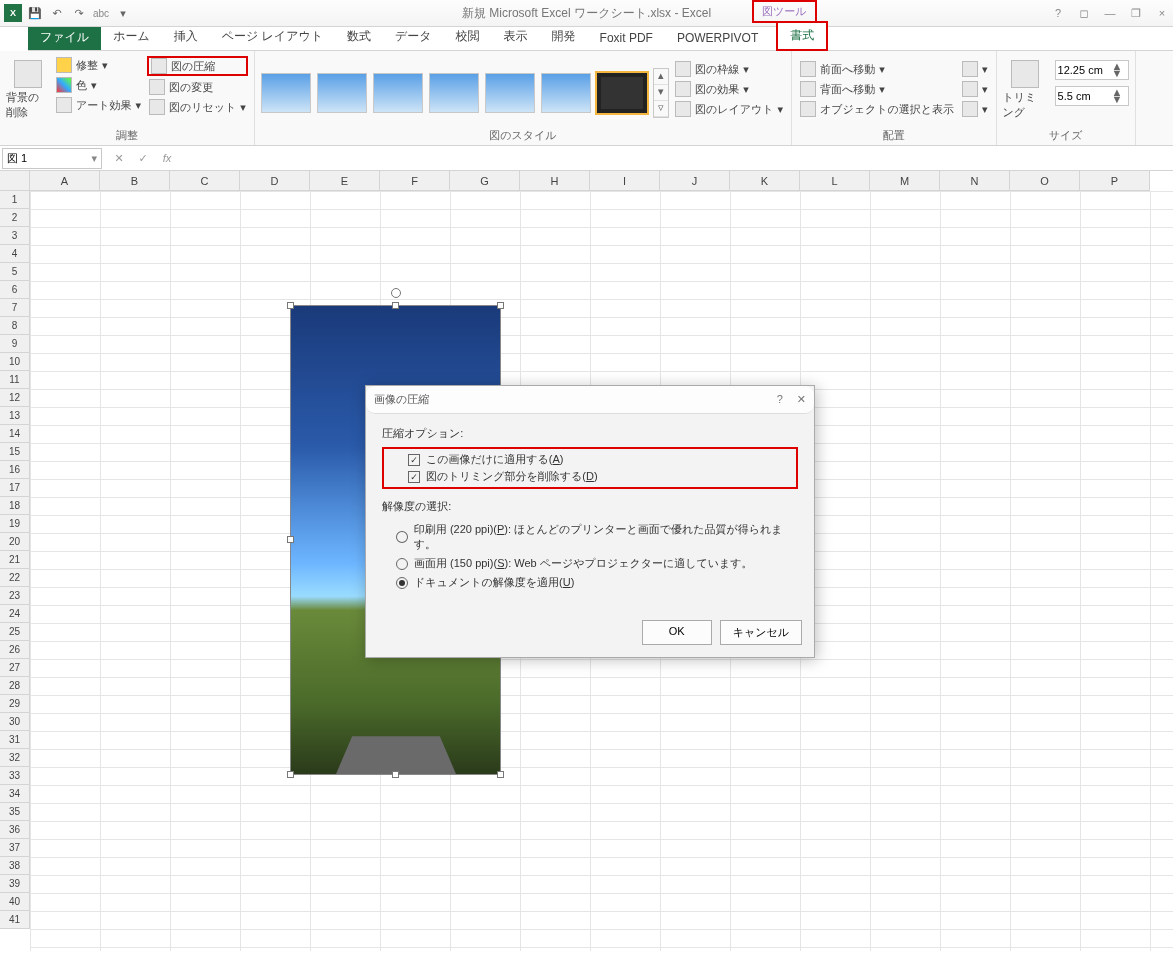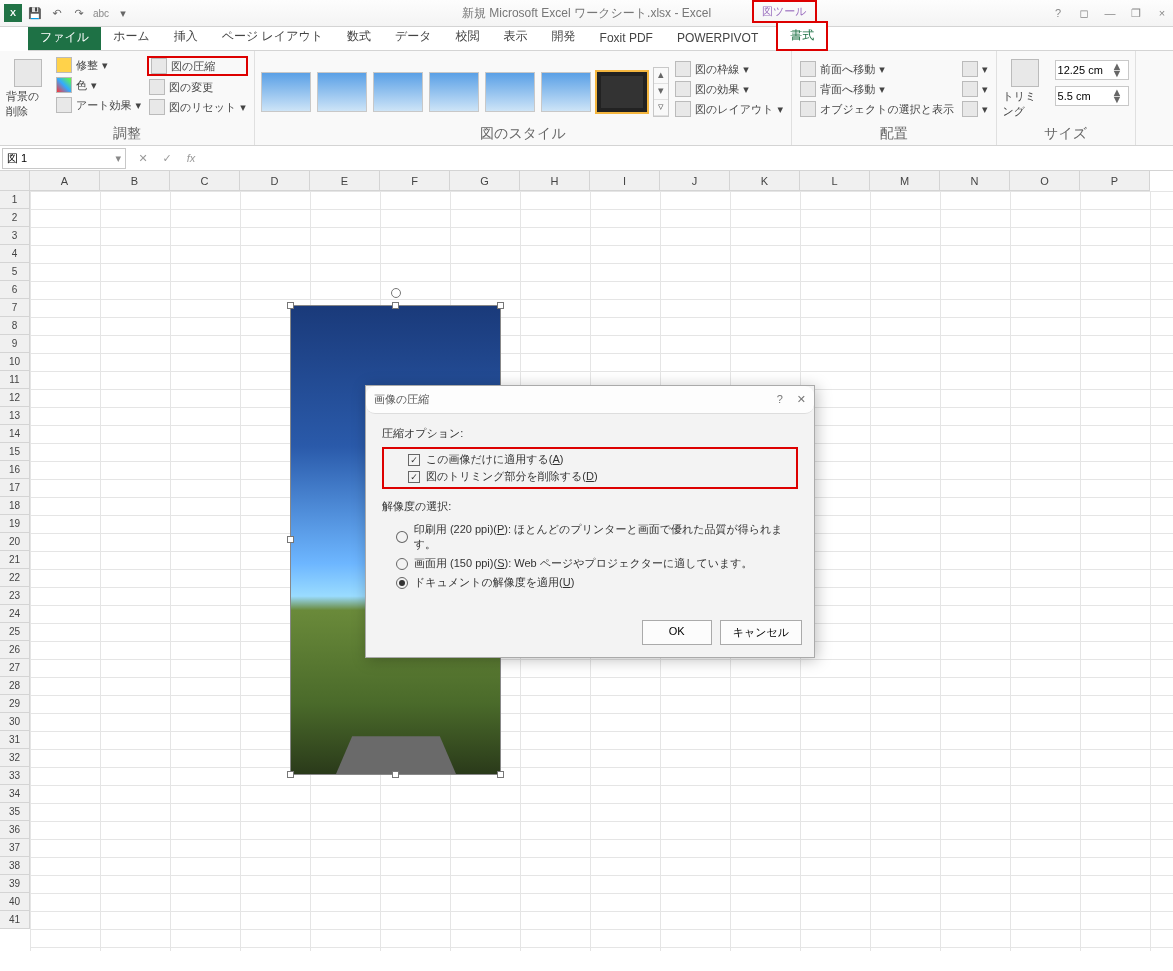--- a/index.html
+++ b/index.html
@@ -19,21 +19,21 @@
 .tabs { height:24px; background:#fff; display:flex; align-items:flex-end; border-bottom:1px solid #d4d4d4;margin-left:28px; }
 .tab { padding:4px 12px 5px; color:#444; cursor:default; font-size:12px; }
 .tab.file { background:#1e7145; color:#fff; padding:4px 12px; }
 .tab.active { border:1px solid #d4d4d4; border-bottom:1px solid #fff; color:#1e7145; position:relative; top:1px; background:#fff; }
 .tab.format-box { border:2px solid #d00; }
 
 
 .ribbon { height:95px; background:#f9f9f9; border-bottom:1px solid #d4d4d4; display:flex; }
 .rgroup { border-right:1px solid #e0e0e0; padding:3px 6px 0; display:flex; flex-direction:column; justify-content:space-between; }
 .rgroup-body { display:flex; gap:4px; flex:1; }
-.rgroup-label { text-align:center; font-size:14px; color:#666; padding:2px 0; }
+.rgroup-label { text-align:center; font-size:11px; color:#666; padding:2px 0; }
 .bigbtn { display:flex; flex-direction:column; align-items:center; justify-content:center; width:44px; gap:2px; color:#444; }
 .bigbtn .ic { width:28px; height:28px; background:#e8e8e8; border:1px solid #bbb; }
 .smalllist { display:flex; flex-direction:column; gap:2px; justify-content:flex-start; padding-top:2px; }
 .smallbtn { display:flex; align-items:center; gap:4px; color:#444; white-space:nowrap; padding:1px 2px; }
 .smallbtn .sic { width:16px; height:16px; background:#e8e8e8; border:1px solid #bbb; display:inline-block; }
 .compress-hl { border:2px solid #d00; padding:0 2px; }
 
 
 .gallery { display:flex; align-items:center; gap:6px; padding-top:6px; }
 .thumb { width:50px; height:40px; border:1px solid #c8c8c8; background:linear-gradient(#5aa0e6,#cde4f7); position:relative; }
@@ -41,21 +41,21 @@
 .thumb.dark { background:#333; border:4px solid #222; }
 .galctl { width:16px; display:flex; flex-direction:column; border:1px solid #c8c8c8; }
 .galctl span { height:16px; text-align:center; color:#666; border-bottom:1px solid #e0e0e0; }
 
 .sizebox { display:flex; align-items:center; border:1px solid #c8c8c8; background:#fff; padding:0 2px; width:74px; height:20px; }
 .sizebox input { border:none; width:54px; font-size:11px; outline:none; }
 .spin { display:flex; flex-direction:column; font-size:6px; color:#666; line-height:7px; }
 
 
 .fbar { height:25px; border-bottom:1px solid #d4d4d4; display:flex; align-items:center; background:#fff; }
-.namebox { width:124px; border:1px solid #c8c8c8; margin:2px; padding:2px 4px; display:flex; justify-content:space-between; align-items:center; }
+.namebox { width:100px; border:1px solid #c8c8c8; margin:2px; padding:2px 4px; display:flex; justify-content:space-between; align-items:center; }
 .fxarea { display:flex; align-items:center; gap:6px; padding-left:6px; color:#999; }
 .fxbtn { width:18px; text-align:center; }
 
 
 .gridwrap { position:relative; height:780px; overflow:hidden; }
 .colhdr { display:flex; position:absolute; left:0; top:0; height:20px; background:#f0f0f0; border-bottom:1px solid #d4d4d4; }
 .corner { width:30px; border-right:1px solid #d4d4d4; background:#f0f0f0; }
 .ch { width:70px; text-align:center; border-right:1px solid #d4d4d4; color:#444; line-height:20px; }
 .rowhdr { position:absolute; left:0; top:20px; width:30px; background:#f0f0f0; border-right:1px solid #d4d4d4; }
 .rh { height:18px; text-align:center; border-bottom:1px solid #d4d4d4; color:#444; line-height:18px; font-size:10px; }

